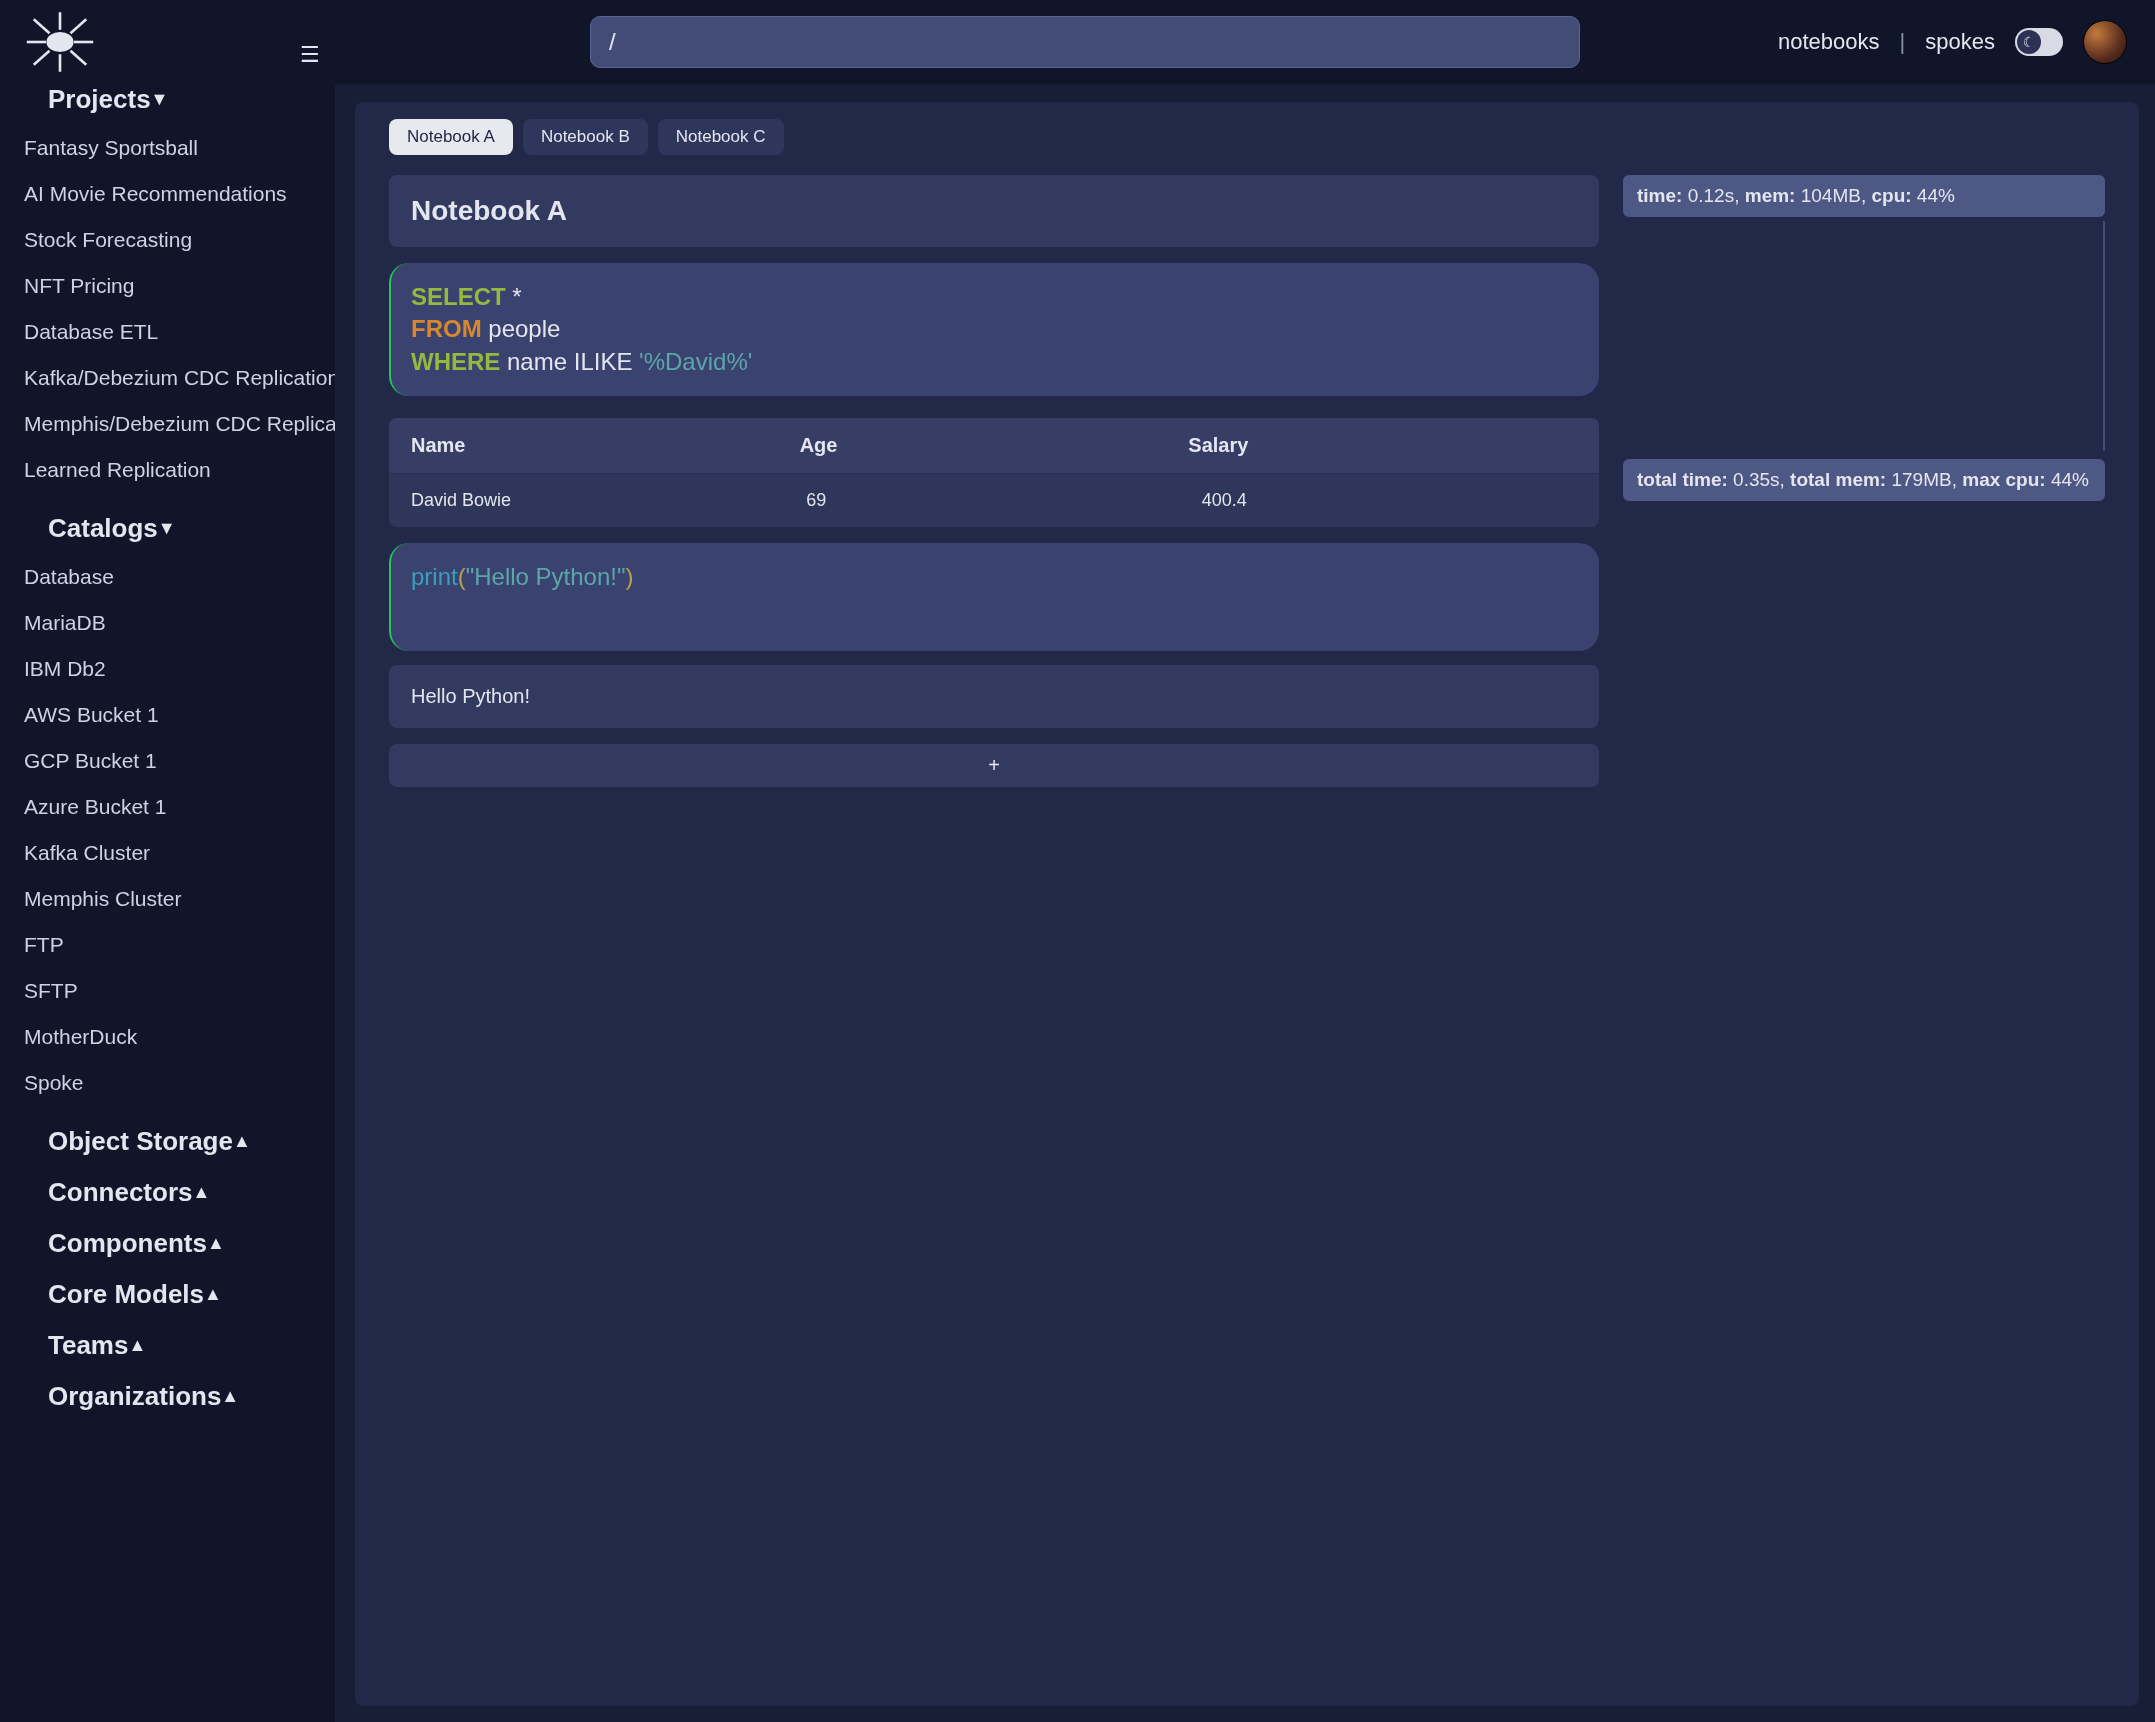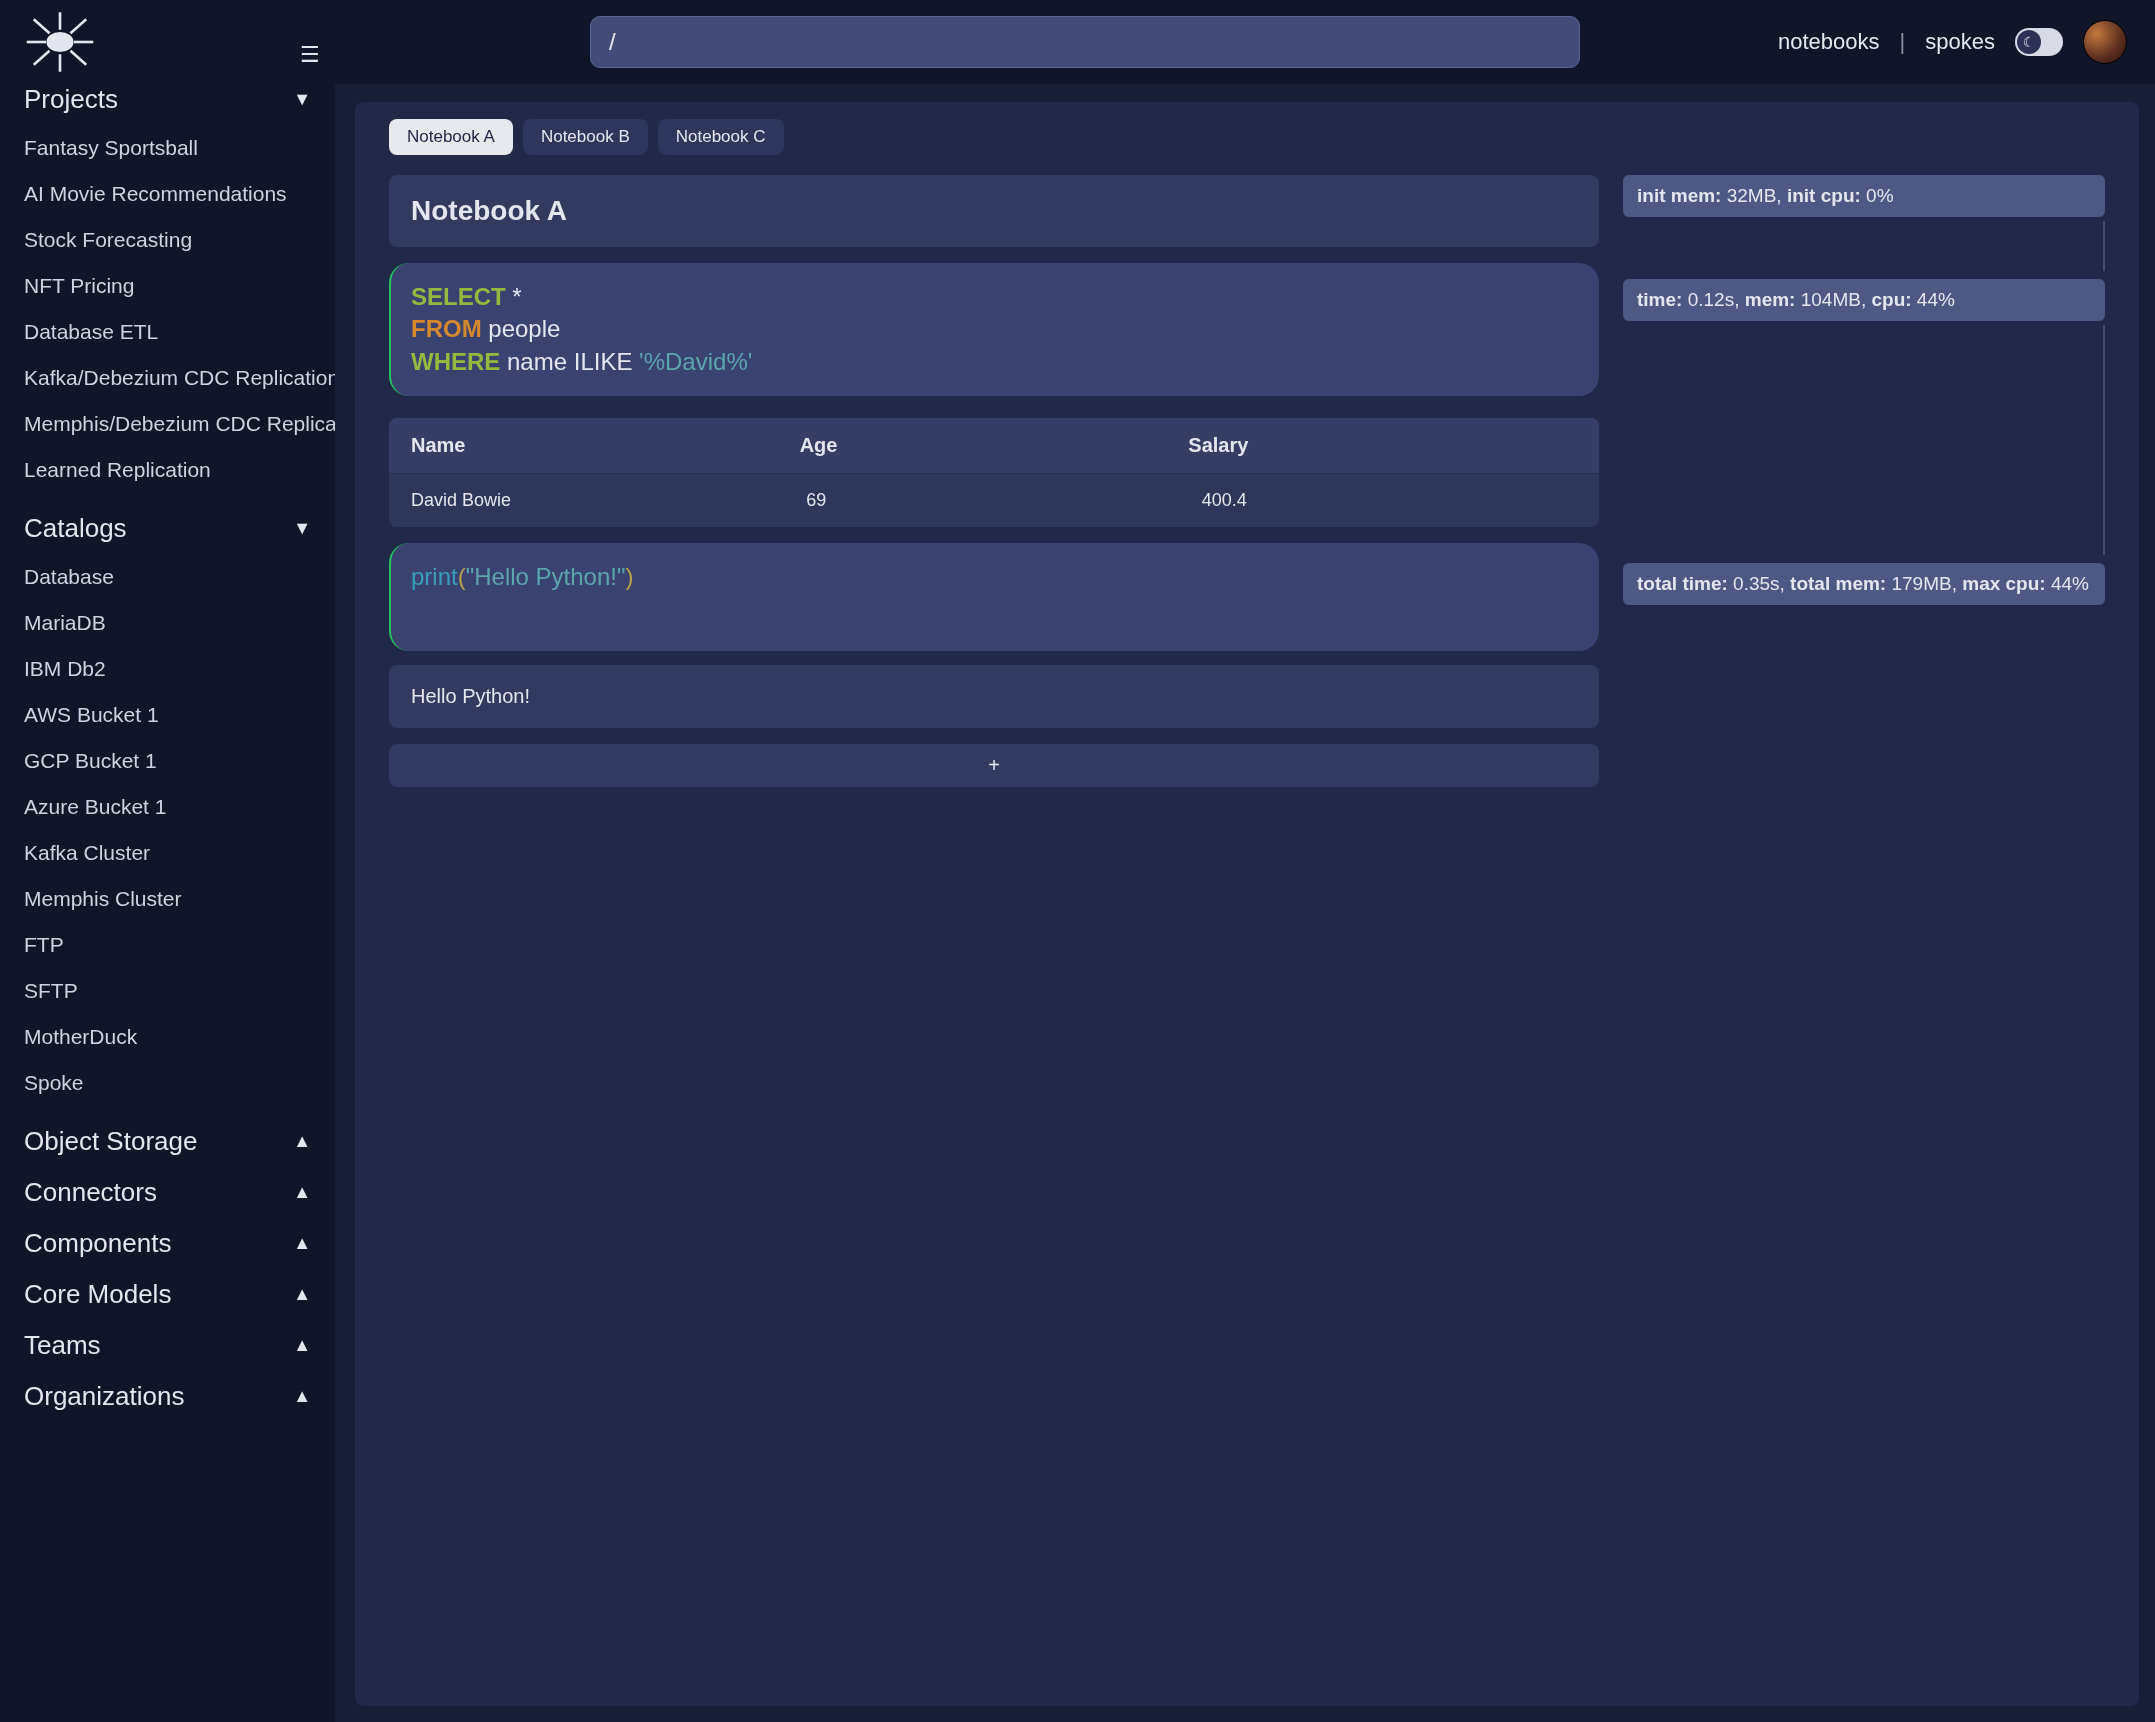--- a/index.html
+++ b/index.html
@@ -80,23 +80,24 @@
   
   .sidebar{
     position:absolute;left:0;top:0;bottom:0;width:335px;
     background:var(--bg-dark);
     padding:84px 24px 24px 24px;
     overflow-y:auto;
   }
   .sidebar::-webkit-scrollbar{width:10px;}
   .sidebar::-webkit-scrollbar-thumb{background:#2c3155;border-radius:5px;}
   .section-head{
-    display:flex;align-items:center;justify-content:space-between;
-    font-size:26px;font-weight:normal;margin-top:20px;margin-bottom:10px;
+    display:flex;align-items:center;
+    font-size:26px;font-weight:bold;margin-top:20px;margin-bottom:10px;
     cursor:pointer;
+    margin-left:24px;
   }
   .section-head .chev{font-size:18px;}
   .section-items .item{
     font-size:21px;color:var(--text-dim);
     padding:11px 0;cursor:pointer;white-space:nowrap;
   }
   .section-head.first{margin-top:0;}
 
   
   .main-wrap{
@@ -317,24 +318,20 @@
               <div class="output-block">Hello Python!</div>
             </div>
           </div>
 
         <div class="add-cell">+</div>
 
       </div>
 
       <div class="col-right">
 
-        <div class="stat-group">
-          <div class="stat" id="init-stat"><b>init mem:</b> 32MB, <b>init cpu:</b> 0%</div>
-          <div class="chart-slot first"></div>
-        </div>
 
         <div id="cell-stats">
             <div class="stat-group">
               <div class="stat"><b>time:</b> 0.12s, <b>mem:</b> 104MB, <b>cpu:</b> 44%</div>
               <div class="chart-slot"></div>
             </div>
           </div>
 
         <div class="stat" id="total-stat"><b>total time:</b> 0.35s, <b>total mem:</b> 179MB, <b>max cpu:</b> 44%</div>
 

